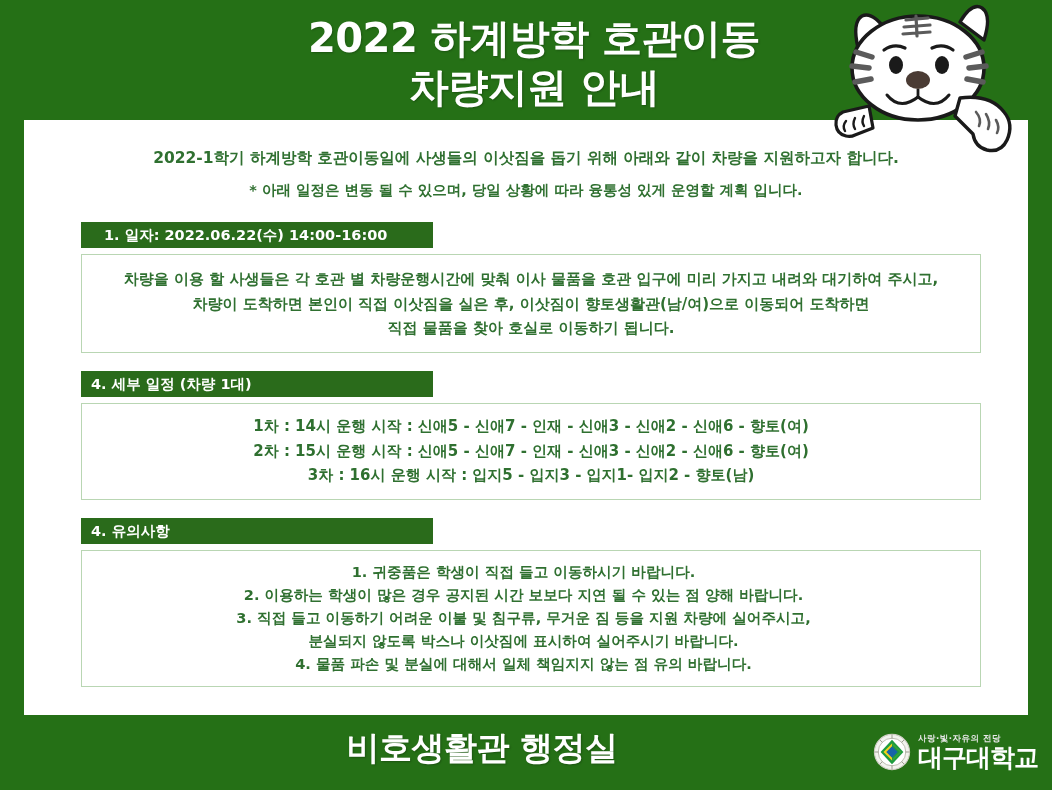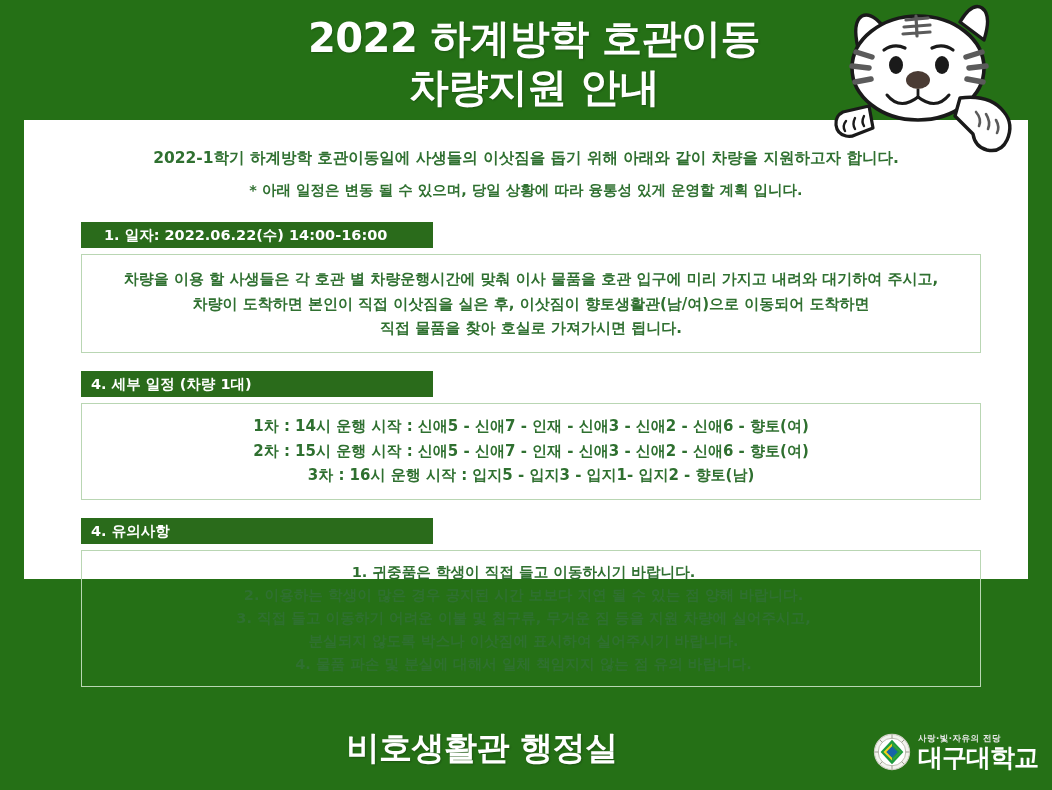--- a/index.html
+++ b/index.html
@@ -22,21 +22,21 @@
 
   
   .mascot{
     position:absolute;right:12px;top:0px;width:230px;height:160px;z-index:5;
     pointer-events:none;
   }
 
   
   .panel{
     position:absolute;left:24px;top:120px;
-    width:1004px;height:459px;
+    width:1004px;height:595px;
     background:#ffffff;
     z-index:4;
   }
 
   .intro{
     text-align:center;color:#2f7030;font-weight:bold;
     font-size:15.5px;line-height:1.35;
     padding:28px 40px 0 40px;
   }
   .intro .sub{display:block;margin-top:12px;font-size:14.5px;}
@@ -132,21 +132,21 @@
   <div class="intro">
     <span>2022-1학기 하계방학 호관이동일에 사생들의 이삿짐을 돕기 위해 아래와 같이 차량을 지원하고자 합니다.</span>
     <span class="sub">* 아래 일정은 변동 될 수 있으며, 당일 상황에 따라 융통성 있게 운영할 계획 입니다.</span>
   </div>
 
   <div class="sec-head first">1. 일자: 2022.06.22(수) 14:00-16:00</div>
 
   <div class="sec-box">
     <span class="row">차량을 이용 할 사생들은 각 호관 별 차량운행시간에 맞춰 이사 물품을 호관 입구에 미리 가지고 내려와 대기하여 주시고,</span>
     <span class="row">차량이 도착하면 본인이 직접 이삿짐을 실은 후, 이삿짐이 향토생활관(남/여)으로 이동되어 도착하면</span>
-    <span class="row">직접 물품을 찾아 호실로 가져가시면 됩니다.</span>
+    <span class="row">직접 물품을 찾아 호실로 이동하기 됩니다.</span>
   </div>
 
   <div class="sec-head">4. 세부 일정 (차량 1대)</div>
   <div class="sec-box sched">
     <span class="row">1차 : 14시 운행 시작 : 신애5 - 신애7 - 인재 - 신애3 - 신애2 - 신애6 - 향토(여)</span>
     <span class="row">2차 : 15시 운행 시작 : 신애5 - 신애7 - 인재 - 신애3 - 신애2 - 신애6 - 향토(여)</span>
     <span class="row">3차 : 16시 운행 시작 : 입지5 - 입지3 - 입지1- 입지2 - 향토(남)</span>
   </div>
 
   <div class="sec-head">4. 유의사항</div>

